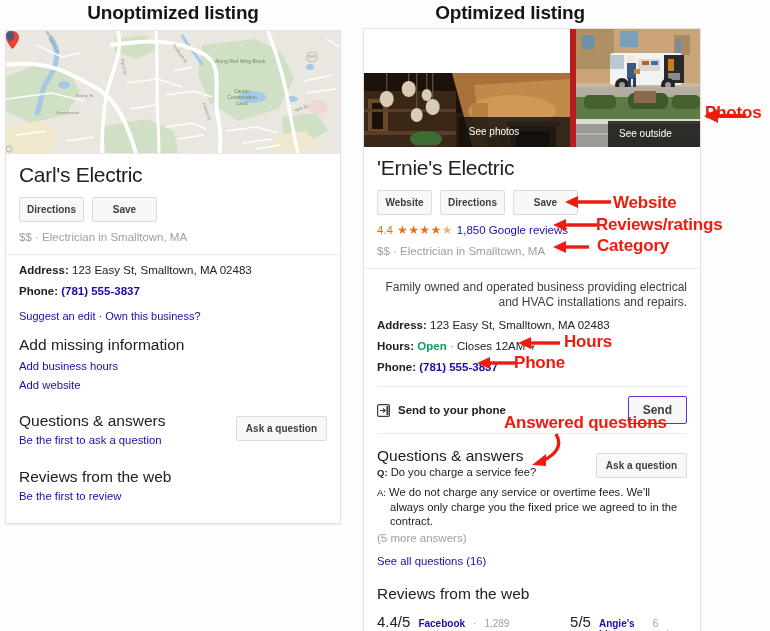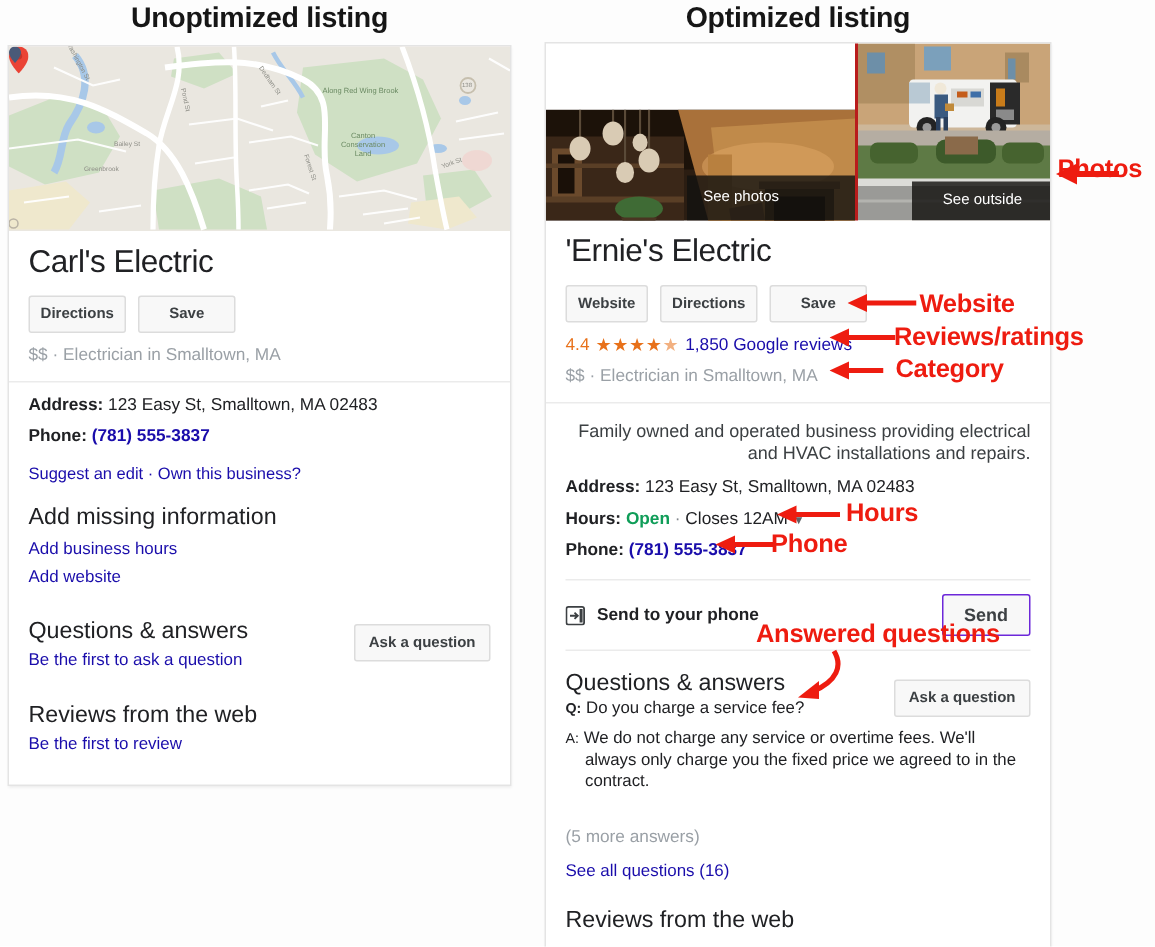--- a/index.html
+++ b/index.html
@@ -12,21 +12,21 @@
   }
   .page { position: relative; width: 770px; height: 631px; background: #fdfdfd; }
 
   
   .col-title {
     position: absolute; top: 2px;
     font-size: 19px; font-weight: bold; color: #161616;
     letter-spacing: -0.2px; text-align: center;
   }
   #title-left  { left: 5px;   width: 336px; }
-  #title-right { left: 363px; width: 338px; }
+  #title-right { left: 341px; width: 338px; }
 
   
   .card {
     position: absolute;
     background: #ffffff;
     border: 1px solid #e4e4e4;
     box-shadow: 0 1px 2px rgba(0,0,0,0.07);
   }
   #card-left  { left: 5px;   top: 30px; width: 336px; height: 494px; }
   #card-right { left: 363px; top: 28px; width: 338px; height: 610px; }
@@ -46,21 +46,21 @@
   .map-pin {
     position: absolute; left: 146px; top: 50px;
     width: 13px; height: 18px;
   }
   .map-pin2 { position: absolute; left: 84px; top: 76px; width: 8px; height: 11px; }
 
   
   .photos { display: flex; width: 100%; height: 118px; }
   .photo { position: relative; overflow: hidden; }
   .photo-a { width: 207px; margin-top: 44px; }
-  .photo-b { width: 131px; border-left: 2px solid #b91c1c; text-align: center; }
+  .photo-b { width: 131px; border-left: 6px solid #b91c1c; }
   .photo-cap {
     position: absolute; right: 0; bottom: 0;
     background: rgba(20,18,16,0.82);
     color: #fff; font-size: 10px; font-weight: 500;
     padding: 5px 9px 6px 11px;
   }
   .photo-a .photo-cap { width: 112px; height: 30px; line-height: 19px; }
   .photo-b .photo-cap { width: 92px;  height: 26px; line-height: 16px; }
 
   
@@ -107,21 +107,21 @@
               font-size: 12px; font-weight: bold; color: #3c4043; padding: 6px 14px; cursor: pointer; }
 
   .qa-head { display: flex; align-items: flex-start; justify-content: space-between; margin-top: 13px; }
   .ask-btn { background: #f8f8f8; border: 1px solid #dcdcdc; border-radius: 2px;
              font-size: 10px; font-weight: bold; color: #3c4043; padding: 6px 9px; cursor: pointer; white-space: nowrap; }
   .qline { font-size: 11.2px; color: #202124; margin-top: 1px; }
   .qline .qk { font-size: 9.5px; font-weight: bold; }
   .aline { font-size: 11.2px; color: #202124; font-weight: normal; line-height: 14px; margin-top: 7px;
            padding-left: 13px; text-indent: -13px; }
   .aline .ak { font-size: 9.5px; }
-  .more-ans { font-size: 11.5px; color: #9aa0a6; margin-top: 24px; }
+  .more-ans { font-size: 11.5px; color: #9aa0a6; margin-top: 4px; }
 
   .webrev { display: flex; align-items: baseline; gap: 8px; margin-top: 10px; }
   .webrev .score { font-size: 15px; color: #202124; }
   .webrev .src { font-size: 10px; color: #1a0dab; font-weight: bold; }
   .webrev .cnt { font-size: 10px; color: #9aa0a6; }
   .gap-lg { width: 34px; }
 
   
   .anno {
     position: absolute; color: #ee1c10; font-weight: bold;

